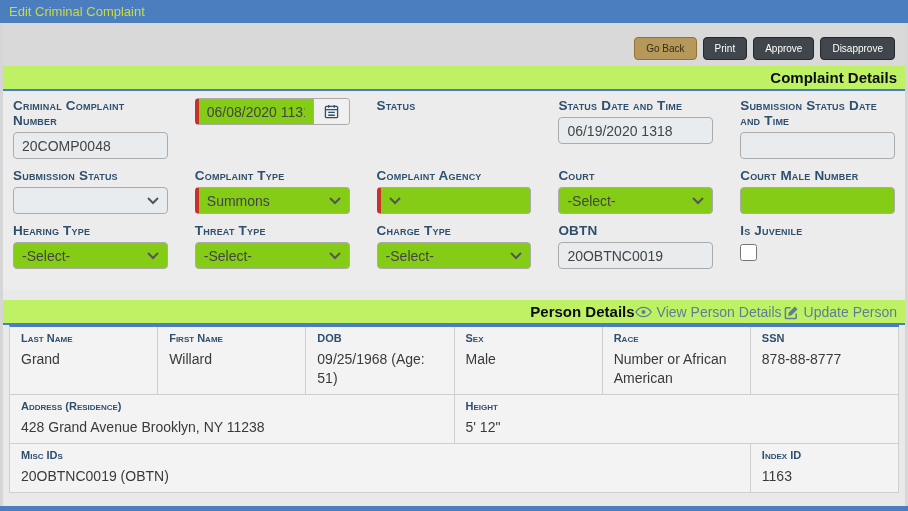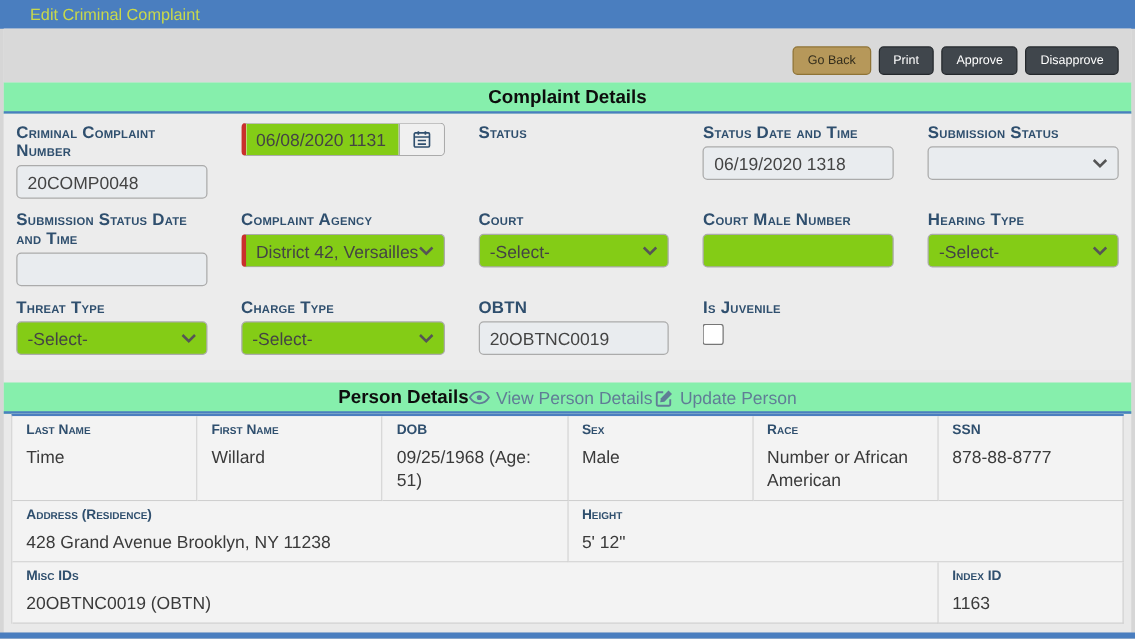--- a/index.html
+++ b/index.html
@@ -10,21 +10,21 @@
     position: relative;
     font-size: 14px;
     color: #333;
   }
   
   .topbar {
     background: #4a7ebf;
     height: 23px;
     display: flex;
     align-items: center;
-    padding: 0 24px;
+    padding: 0 9px;
   }
   .topbar .title {
     color: #c9d94a;
     font-size: 13px;
   }
   
   .content {
     background: #e9e9e9;
     margin: 0 3px;
     height: 483px;
@@ -51,24 +51,24 @@
   }
   .btn.dark {
     background: #40464c;
     border: 1px solid #24282c;
     color: #ffffff;
   }
   
   .section-heading {
     display: flex;
     align-items: flex-end;
-    justify-content: center;
+    justify-content: flex-end;
     padding: 3px 8px 3px 8px;
     border-bottom: 2px solid #4a7ebf;
-    background: #86efac;
+    background: #bef264;
   }
   .section-heading .heading-text {
     font-size: 15px;
     font-weight: bold;
     color: #0d0d0d;
   }
   .section-heading.person { margin-top: 10px; }
   .heading-actions { display: flex; gap: 2px; align-items: center; }
   .heading-link {
     display: inline-flex;
@@ -231,36 +231,44 @@
     </div>
     <div class="field">
       <label>Status</label>
     </div>
     <div class="field">
       <label>Status Date and Time</label>
       <input class="input disabled" readonly="" value="06/19/2020 1318" style="">
     </div>
 
     <div class="field">
+      <label>Submission Status Date and Time</label>
+      <input class="input disabled" readonly="" value="" style="">
+    </div>
+    <div class="field">
       <label>Submission Status</label>
       <div class="select disabled">
         <span class="select-text"></span>
         <svg width="12" height="8" viewBox="0 0 12 8">
             <path d="M1 1l5 5 5-5" stroke="#555" stroke-width="2" fill="none"></path>
           </svg>
       </div>
     </div>
     <div class="field">
-      <label>Submission Status Date and Time</label>
-      <input class="input disabled" readonly="" value="" style="">
+      <label>Complaint Type</label>
+      <div class="select required">
+        <span class="select-text">Summons</span>
+        <svg width="12" height="8" viewBox="0 0 12 8">
+            <path d="M1 1l5 5 5-5" stroke="#555" stroke-width="2" fill="none"></path>
+          </svg>
+      </div>
     </div>
     <div class="field">
       <label>Complaint Agency</label>
       <div class="select required">
-        <span class="select-text">District 42, Versailles</span>
         <svg width="12" height="8" viewBox="0 0 12 8">
             <path d="M1 1l5 5 5-5" stroke="#555" stroke-width="2" fill="none"></path>
           </svg>
       </div>
     </div>
 
     <div class="field">
       <label>Court</label>
       <div class="select">
         <span class="select-text">-Select-</span>
@@ -329,21 +337,21 @@
         </svg>
         <span>Update Person</span>
       </a>
     </div>
   </div>
 
   <div class="ptable">
 
     <div class="pcell r1">
       <div class="plabel">Last Name</div>
-      <div class="pvalue">Time</div>
+      <div class="pvalue">Grand</div>
     </div>
     <div class="pcell r1">
       <div class="plabel">First Name</div>
       <div class="pvalue">Willard</div>
     </div>
     <div class="pcell r1">
       <div class="plabel">DOB</div>
       <div class="pvalue">09/25/1968 (Age: 51)</div>
     </div>
     <div class="pcell r1">

